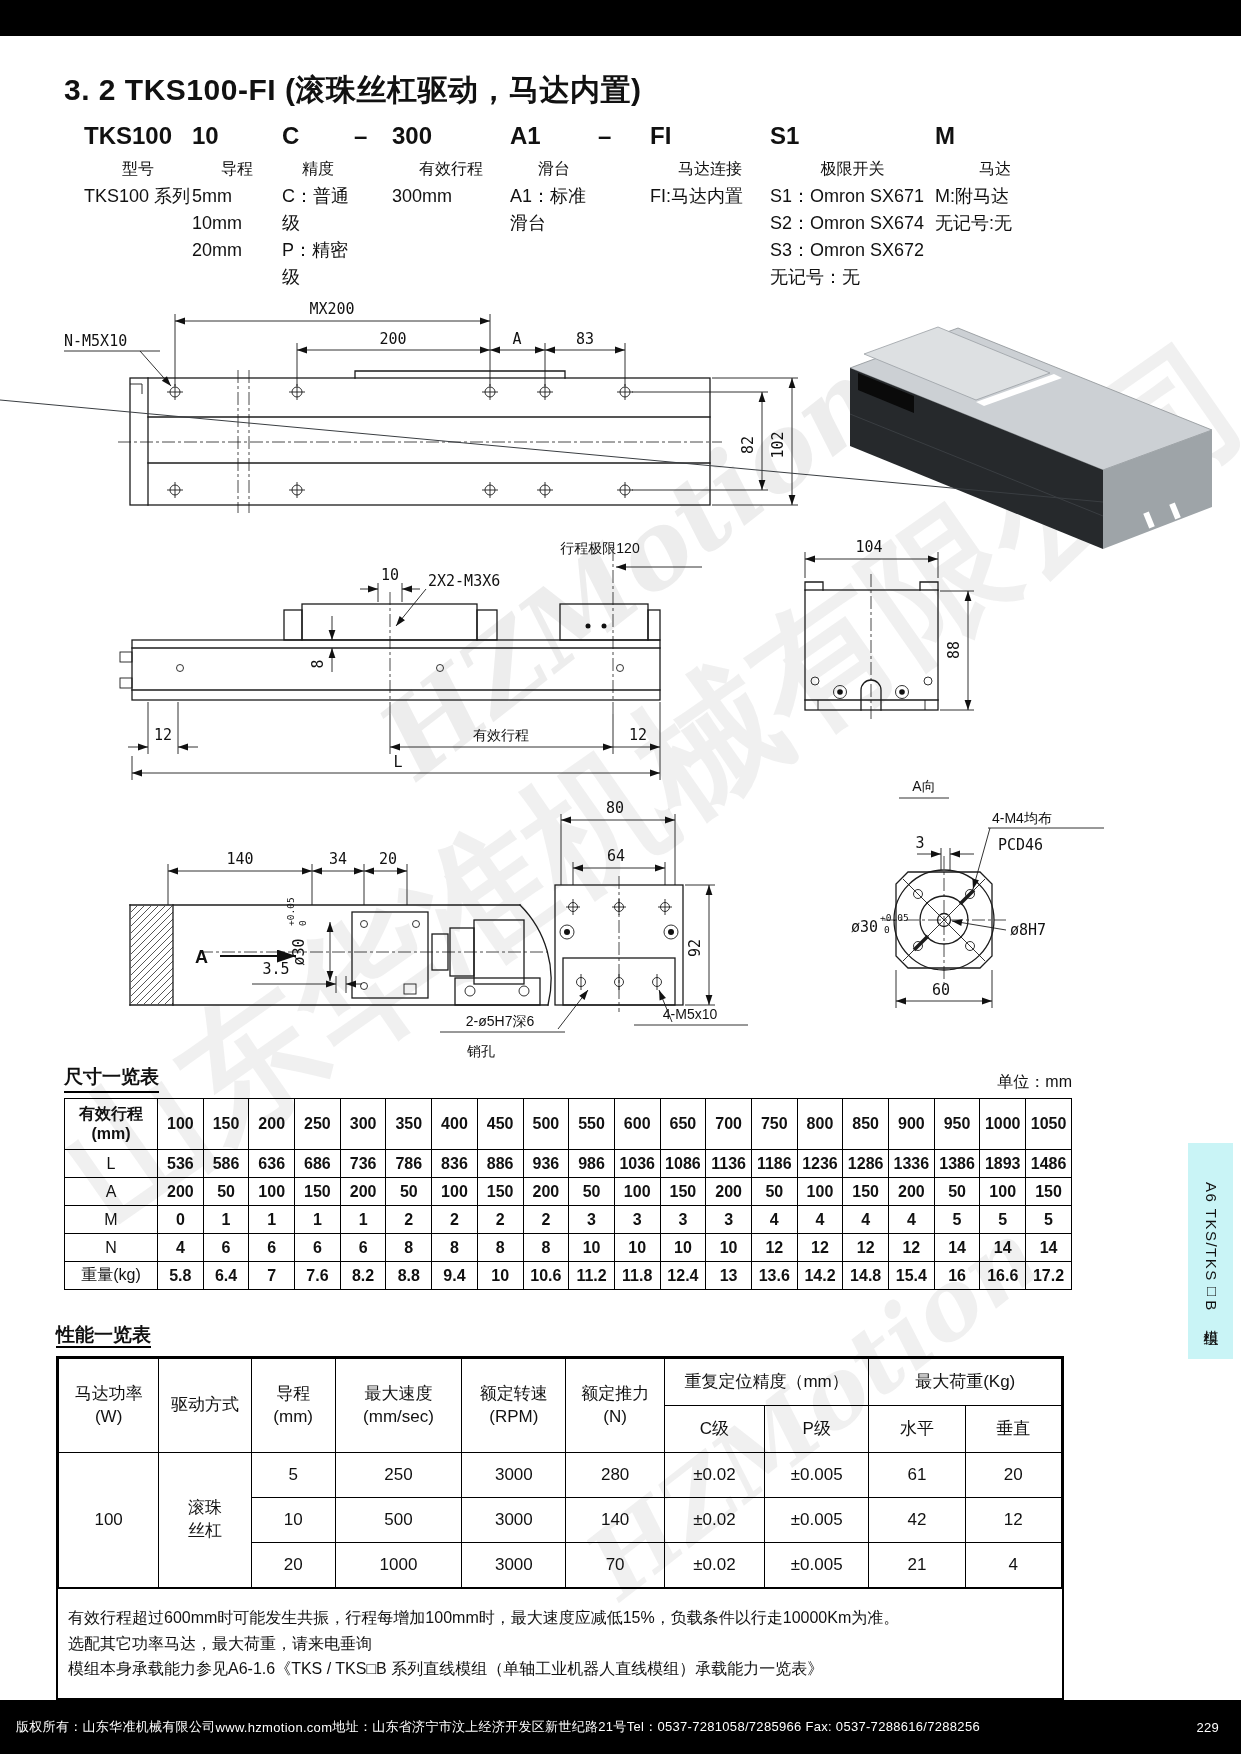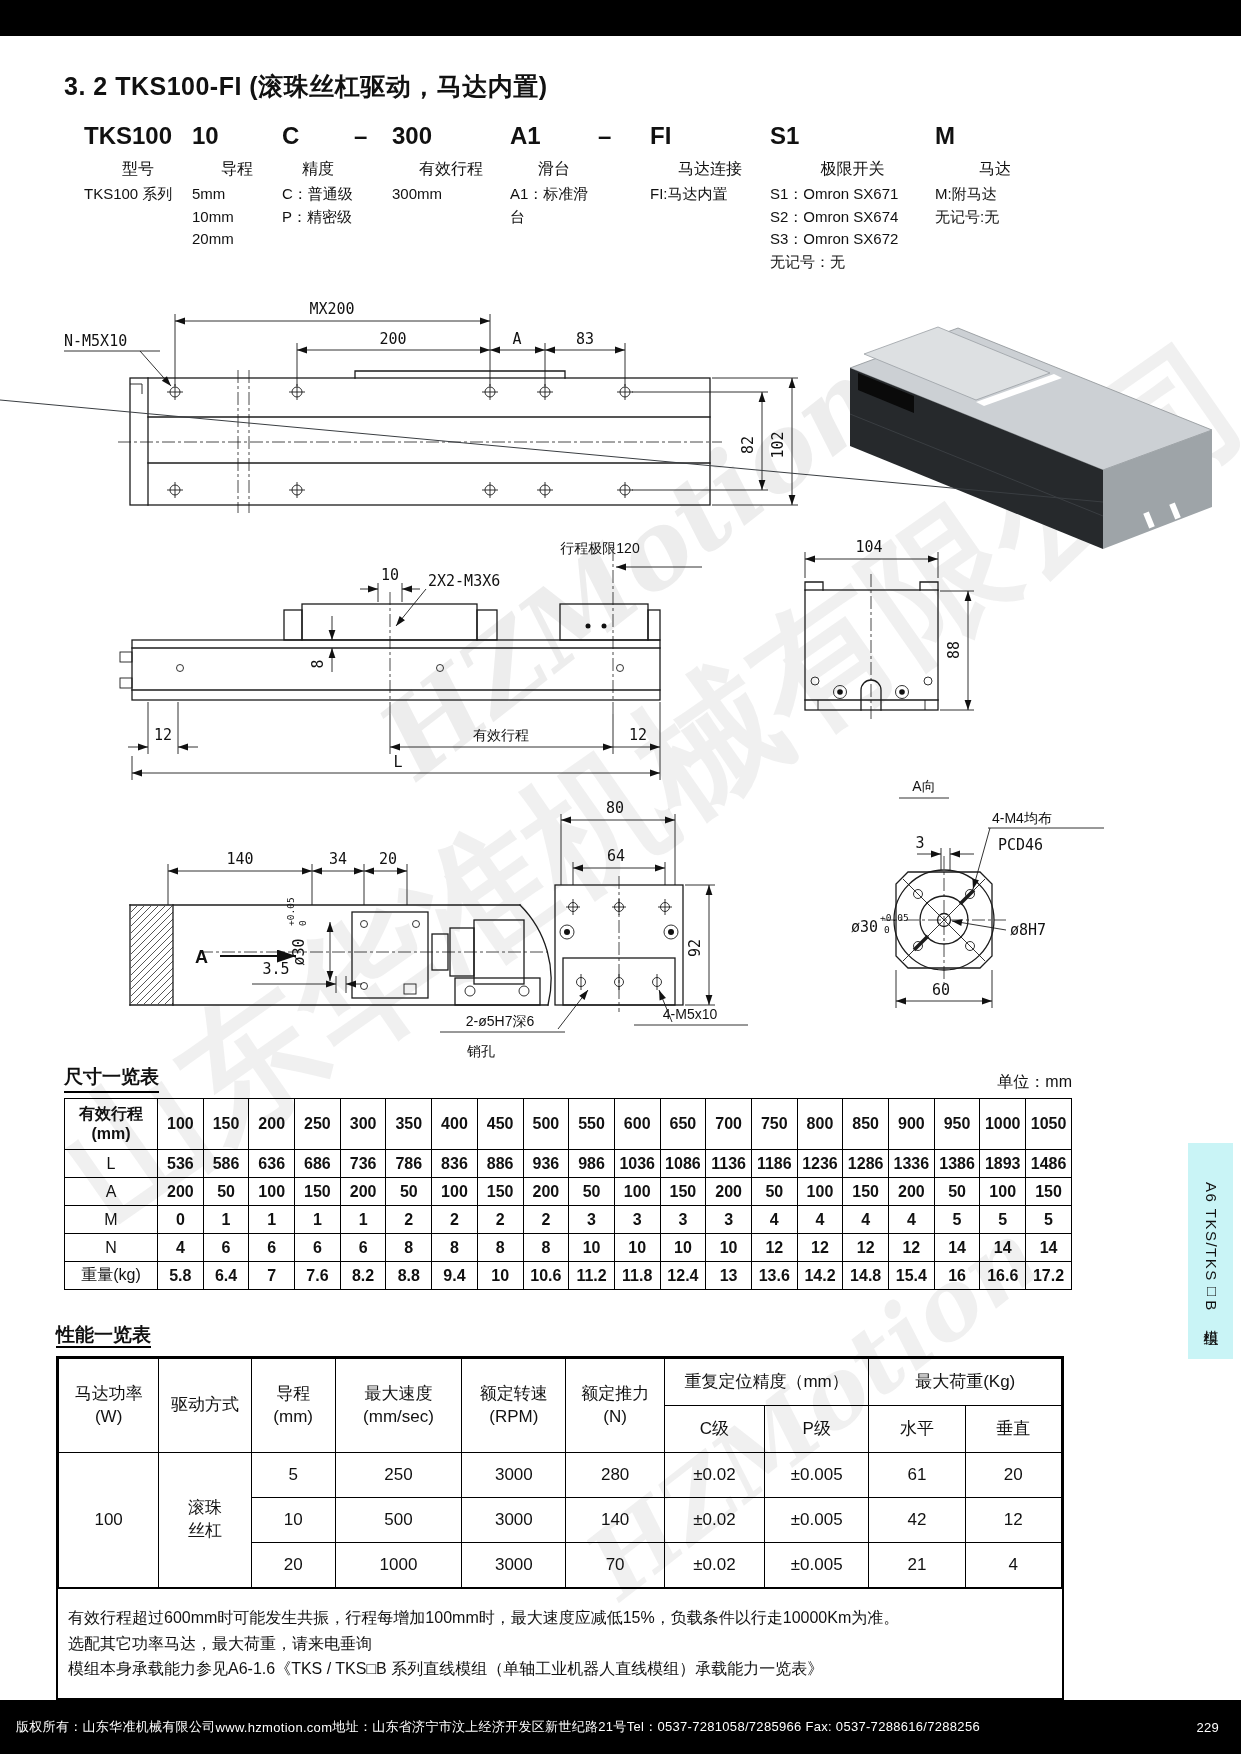--- a/index.html
+++ b/index.html
@@ -6,29 +6,29 @@
   .page{position:relative;width:1241px;height:1754px;background:#fff;overflow:hidden;
         font-family:"Liberation Sans","DejaVu Sans",sans-serif;color:#111;}
   .layer{position:absolute;z-index:1;}
   
   .topbar{left:0;top:0;width:1241px;height:36px;background:#000;}
   .footer{left:0;top:1700px;width:1241px;height:54px;background:#000;color:#fff;
           display:flex;align-items:center;white-space:nowrap;box-sizing:border-box;
           padding:0 16px;font-size:13px;letter-spacing:.3px;}
   .footer .pgno{margin-left:auto;padding-right:6px;}
   
-  .title{left:64px;top:70px;font-size:25px;font-weight:bold;letter-spacing:.5px;}
+  .title{left:64px;top:70px;font-size:30px;font-weight:bold;letter-spacing:.5px;}
   .model-code{left:84px;top:122px;display:flex;align-items:flex-start;}
   .mc-col{flex:0 0 auto;}
   .mc-c0{width:108px}.mc-c1{width:90px}.mc-c2{width:72px}.mc-c3{width:38px}
   .mc-c4{width:118px}.mc-c5{width:88px}.mc-c6{width:52px}.mc-c7{width:120px}
   .mc-c8{width:165px}.mc-c9{width:120px}
   .mc-code{font-size:24px;font-weight:bold;margin-bottom:9px;}
   .mc-label{font-size:16px;margin-bottom:3px;text-align:center;}
-  .mc-line{font-size:15px;line-height:1.5;}
+  .mc-line{font-size:18px;line-height:1.5;}
   
   .drawings{left:0;top:0;pointer-events:none;}
   .ol{stroke:#1c1c1c;stroke-width:1.3;fill:none;stroke-linecap:square;}
   .tl{stroke:#1c1c1c;stroke-width:0.9;fill:none;}
   .cl{stroke:#1c1c1c;stroke-width:0.8;fill:none;stroke-dasharray:13 3 3 3;}
   .thk{stroke:#1c1c1c;stroke-width:3.5;fill:none;}
   text{fill:#111;}
   .dt{font-family:"DejaVu Sans Mono","Liberation Mono",monospace;font-size:15px;}
   .dts{font-family:"DejaVu Sans Mono",monospace;font-size:9.5px;}
   .ct{font-family:"Liberation Sans",sans-serif;font-size:14px;}

